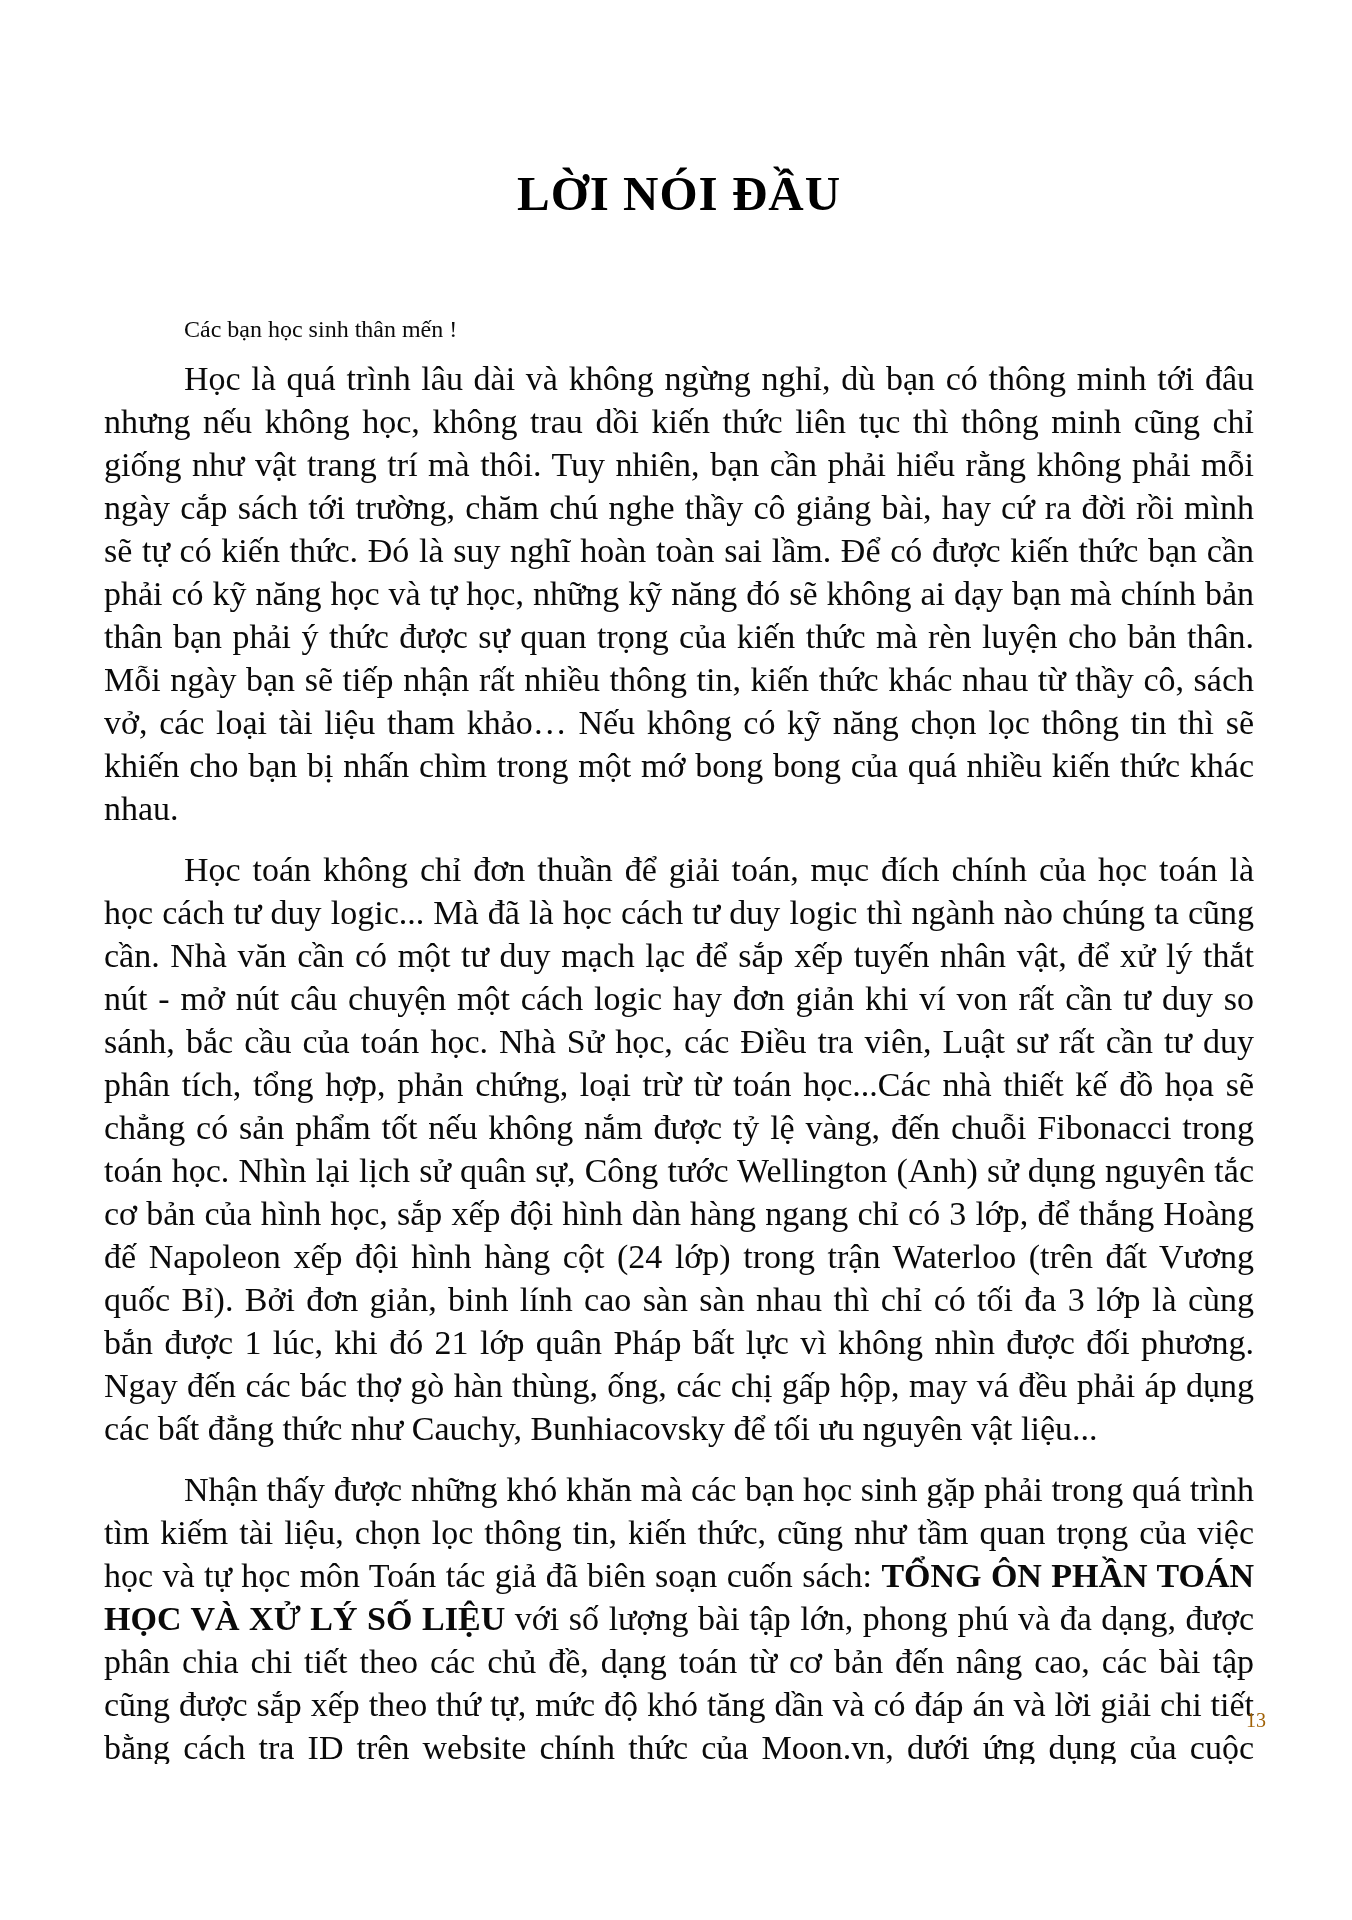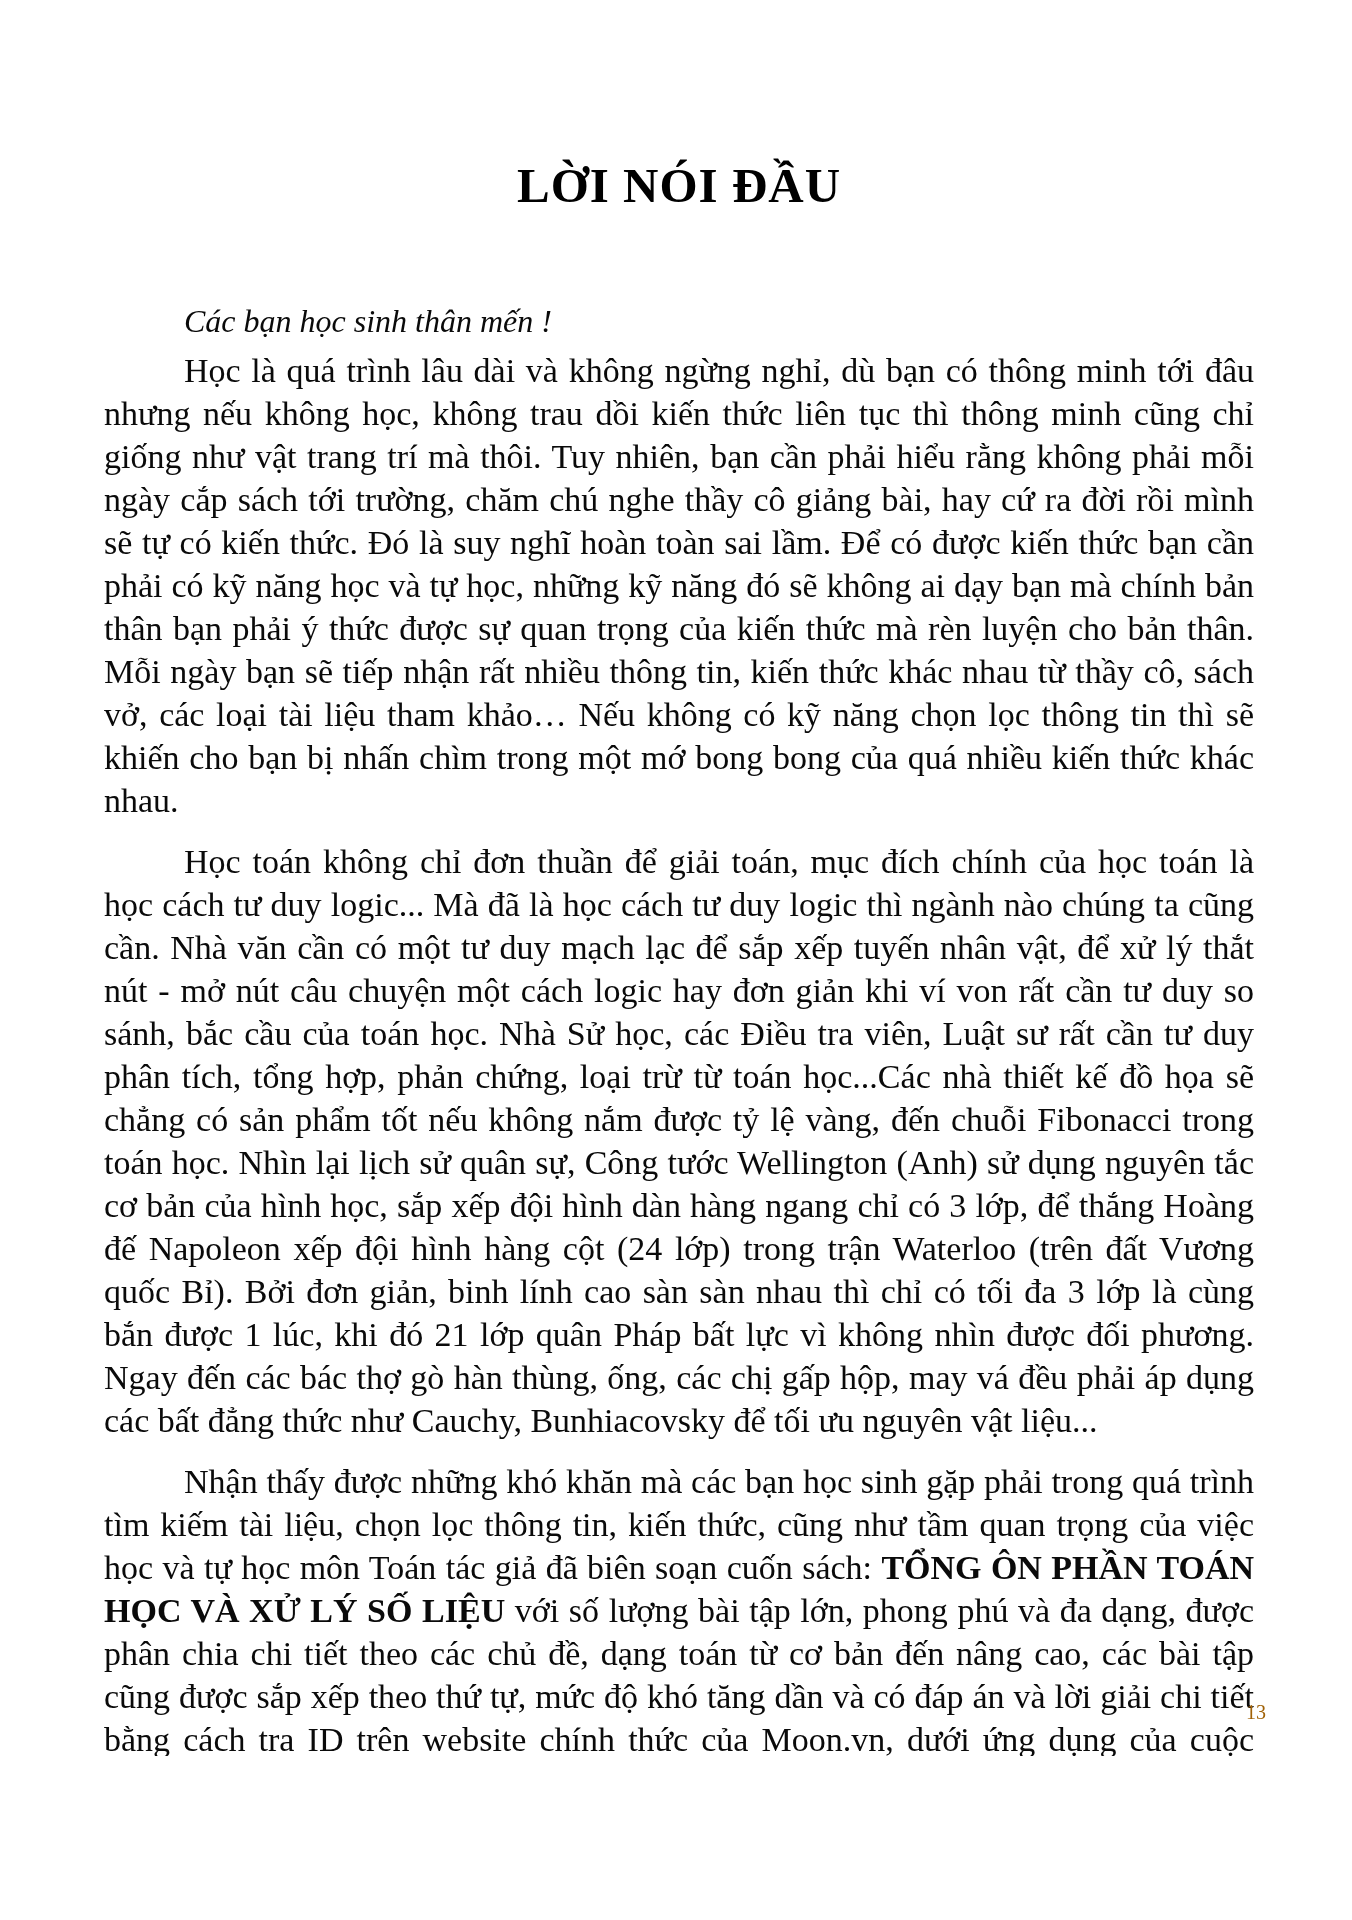--- a/index.html
+++ b/index.html
@@ -10,35 +10,35 @@
   }
   .page {
     position: relative;
     width: 1352px;
     height: 1756px;
     background: #ffffff;
     color: #0a0a0a;
     font-family: "Liberation Serif", "DejaVu Serif", serif;
     padding: 158px 98px 0 104px;
     overflow: hidden;
+    margin-top: 8px;
   }
   .title {
     margin: 0;
     font-size: 49px;
     font-weight: bold;
     text-align: center;
     letter-spacing: 1px;
     line-height: 1.15;
     color: #000000;
   }
   .salutation {
     margin: 86px 0 0 0;
-    font-size: 32px;
+    font-size: 24px;
     line-height: 43px;
-    font-style: italic;
     text-indent: 80px;
   }
   .body-para {
     margin: 6px 0 0 0;
     font-size: 34px;
     line-height: 43px;
     text-align: justify;
     text-indent: 80px;
   }
   .body-para.spaced {

